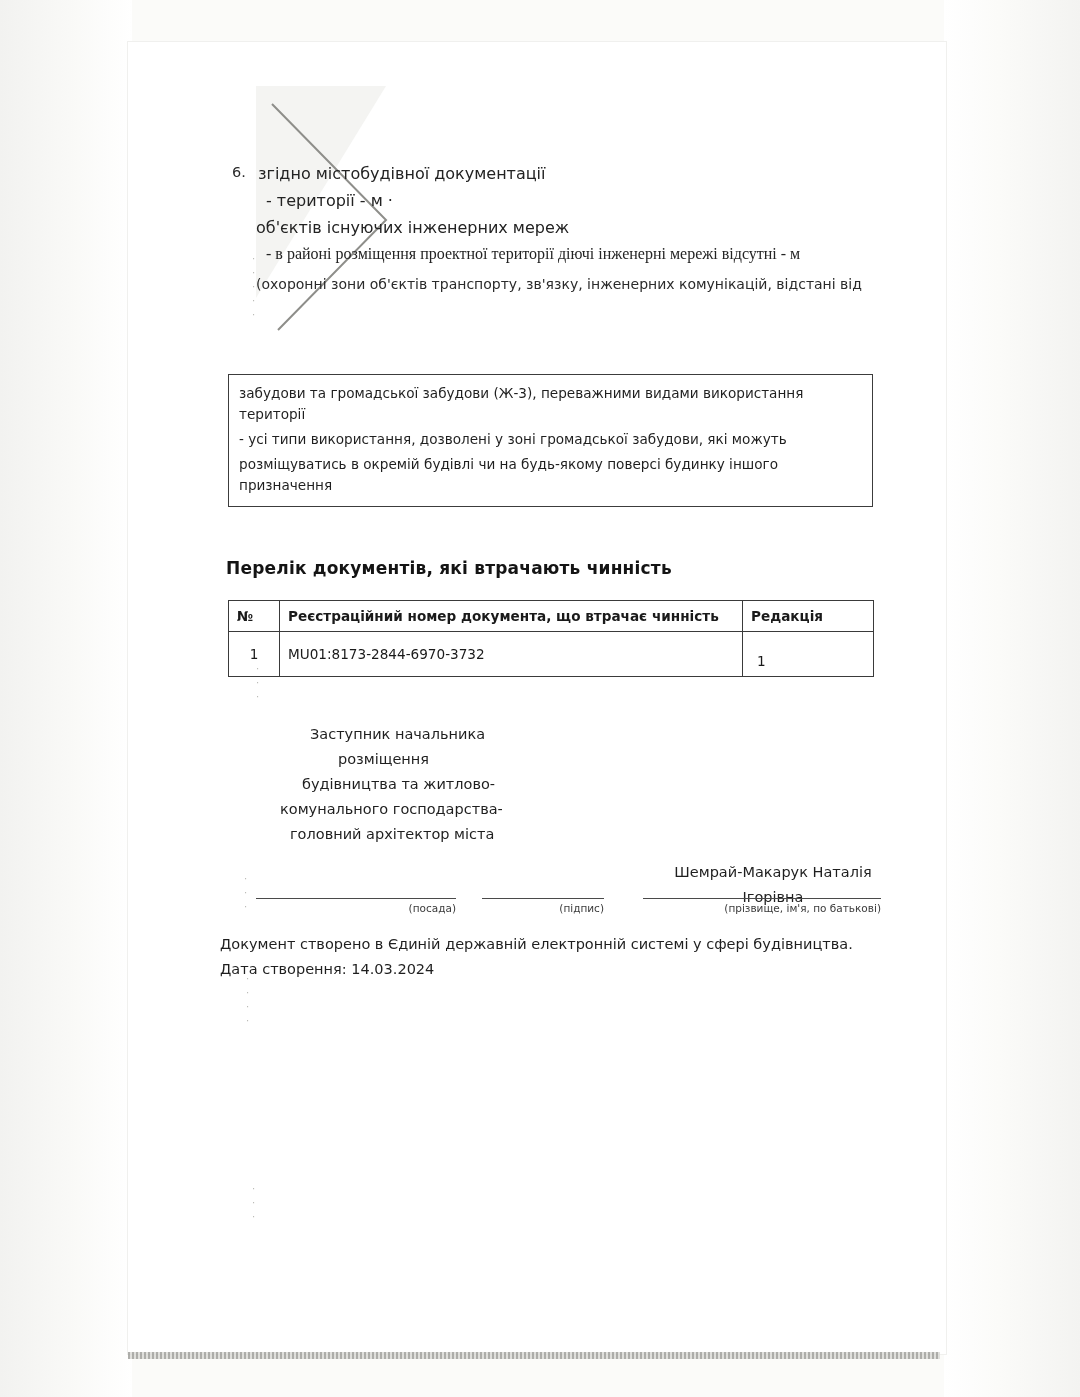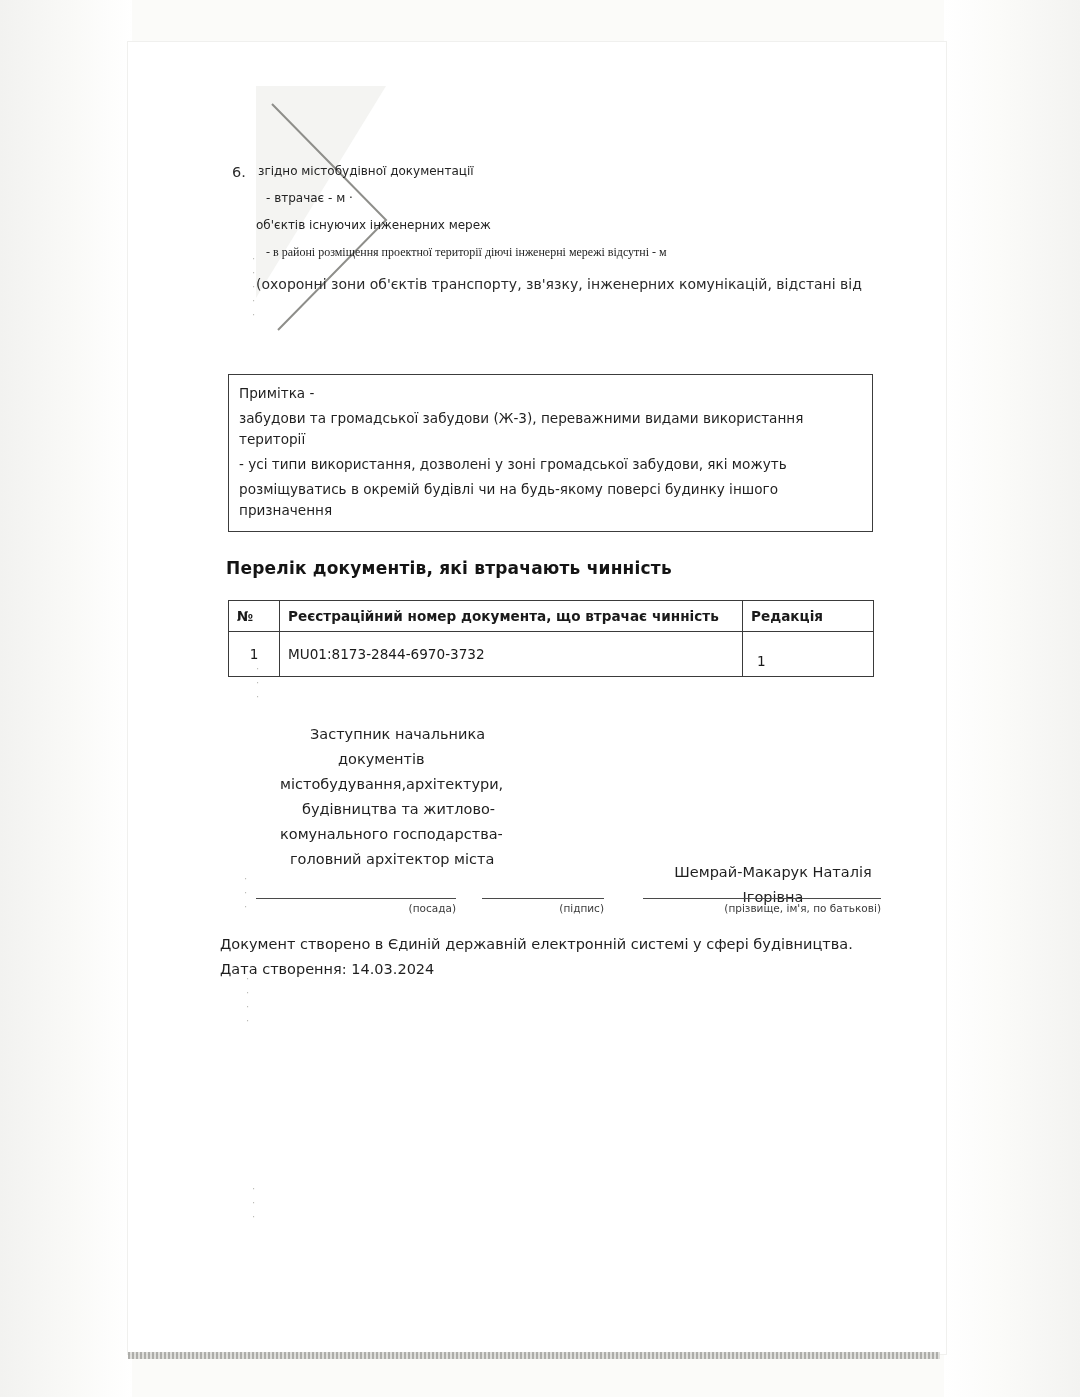--- a/index.html
+++ b/index.html
@@ -107,21 +107,21 @@
 
   .sec-num {
     position: absolute;
     left: 104px;
     top: 122px;
     font-size: 14.5px;
     color: #2a2a2a;
   }
   .sec-line {
     position: absolute;
-    font-size: 12px;
+    font-size: 16px;
     color: #232323;
     white-space: nowrap;
   }
   .l1 { left: 130px; top: 122px; }
   .l2 { left: 138px; top: 149px; }
   .l3 { left: 128px; top: 176px; }
   .l4 { left: 138px; top: 203px; font-family: Liberation Serif, serif; }
 
   .paren1 { position: absolute; left: 128px; top: 234px; font-size: 14px; color: #2b2b2b; white-space: nowrap;}
   .paren2 { position: absolute; left: 172px; top: 261px; font-size: 14px; color: #2b2b2b; white-space: nowrap;}
@@ -265,28 +265,27 @@
     <div class="speckle" style="left:124px; top:210px;">·<br>·<br>·<br>·<br>·</div>
     <div class="speckle" style="left:128px; top:620px;">·<br>·<br>·</div>
     <div class="speckle" style="left:116px; top:830px;">·<br>·<br>·</div>
     <div class="speckle" style="left:118px; top:930px;">·<br>·<br>·<br>·</div>
     <div class="speckle" style="left:124px; top:1140px;">·<br>·<br>·</div>
 
     <div class="content">
 
       <div class="sec-num">6.</div>
       <div class="sec-line l1">згідно містобудівної документації</div>
-      <div class="sec-line l2">- втрачає - м  ·</div>
+      <div class="sec-line l2">- території - м  ·</div>
       <div class="sec-line l3">об'єктів існуючих інженерних мереж</div>
       <div class="sec-line l4">- в районі розміщення проектної території діючі інженерні мережі відсутні - м</div>
 
       <div class="paren1">(охоронні зони об'єктів транспорту, зв'язку, інженерних комунікацій, відстані від</div>
 
       <div class="note-box">
-        <p>Примітка -</p>
         <p>забудови та громадської забудови (Ж-3), переважними видами використання території</p>
         <p>- усі типи  використання, дозволені у зоні громадської забудови, які можуть</p>
         <p>розміщуватись в окремій будівлі чи на будь-якому поверсі будинку іншого призначення</p>
       </div>
 
       <div class="heading">Перелік документів, які втрачають чинність</div>
 
       <table class="tbl">
         <thead>
           <tr>
@@ -300,22 +299,21 @@
             <td class="c-num">1</td>
             <td>MU01:8173-2844-6970-3732</td>
             <td class="c-red">1</td>
           </tr>
         </tbody>
       </table>
 
       <div class="sig">
         <div class="sig-title">
           <span class="i1">Заступник начальника</span>
-          <span class="i2">документів</span>
-          <span class="i3">містобудування,архітектури,</span>
+          <span class="i2">розміщення</span>
           <span class="i4">будівництва та житлово-</span>
           <span class="i5">комунального господарства-</span>
           <span class="i6">головний архітектор міста</span>
         </div>
 
         <div class="sig-name">
           <span style="display:block">Шемрай-Макарук Наталія</span>
           <span style="display:block">Ігорівна</span>
         </div>
 

